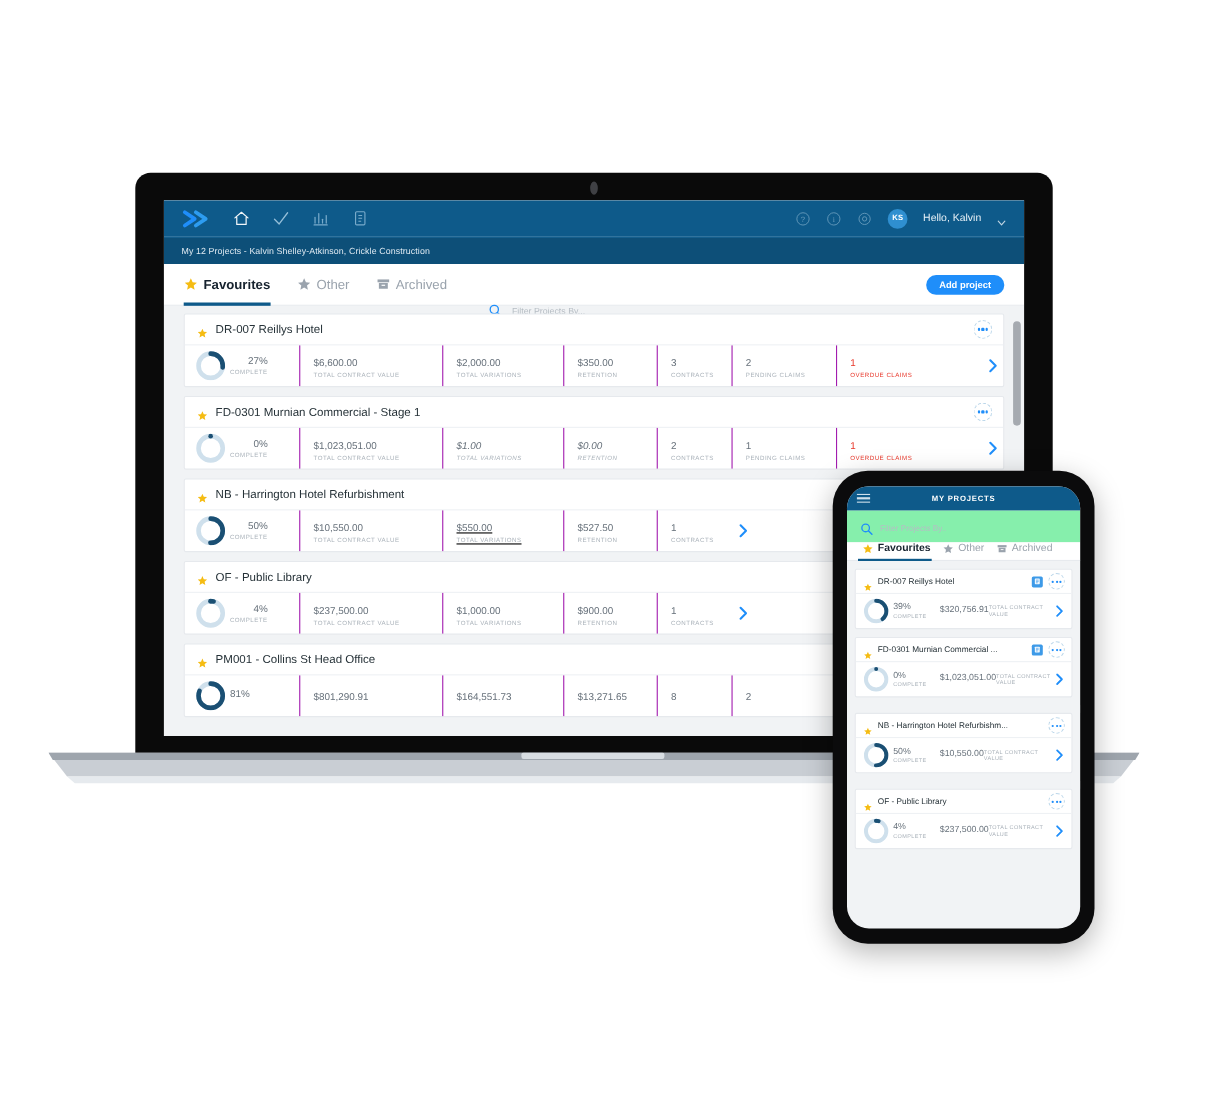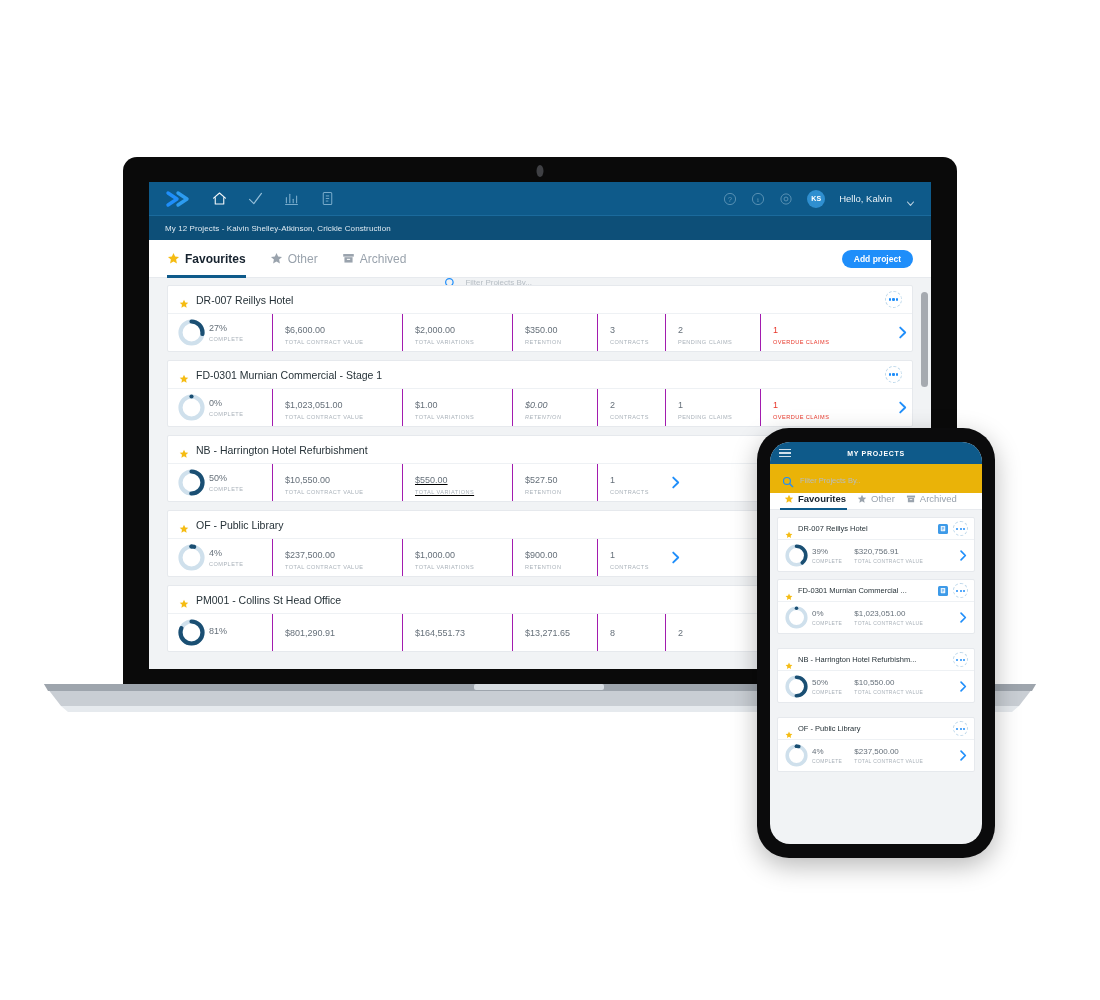--- a/index.html
+++ b/index.html
@@ -135,21 +135,21 @@
   }
   .metric:first-child { border-left: none; }
   .mval { font-size: 9px; color: #66707a; line-height: 1.25; }
   .mlab { font-size: 5.6px; color: #aab2ba; letter-spacing: .45px; margin-top: 2px; }
   .metric.overdue .mval, .metric.overdue .mlab { color: #e8372a; }
   .donutcell {
     display: flex; align-items: center; gap: 4px;
     padding-left: 10px; width: 104px; flex: none;
   }
   .donut { width: 27px; height: 27px; flex: none; display: block; }
-  .dtxt { display: flex; flex-direction: column; }
+  .dtxt { display: flex; flex-direction: column; align-items: flex-end; }
   .chev {
     width: 20px; flex: none; display: flex; align-items: center; justify-content: center;
     cursor: pointer;
   }
   .chev svg { width: 9px; height: 13px; display: block; }
 
   
   #phone { position: absolute; left: 757px; top: 428px; width: 238px; height: 430px; }
   .ph-body {
     position: absolute; inset: 0; background: #0b0b0c;
@@ -162,21 +162,21 @@
   .ph-nav {
     height: 22px; background: #0e5a8a; display: flex; align-items: center;
     padding: 0 9px; position: relative;
   }
   .burger { width: 12px; display: flex; flex-direction: column; gap: 2.2px; cursor: pointer; }
   .burger i { height: 1.4px; background: #cfe0ec; display: block; }
   .ph-title {
     position: absolute; left: 0; right: 0; text-align: center;
     color: #fff; font-size: 7px; font-weight: bold; letter-spacing: .7px;
   }
-  .ph-white { background: #eab308; }
+  .ph-white { background: #86efac; }
   .ph-search { display: flex; align-items: center; gap: 6px; padding: 10px 12px 7px 12px; }
   .ph-search .s-ico { width: 12px; height: 12px; }
   .ph-sinput {
     border: none; background: transparent; outline: none;
     font-size: 7.5px; color: #5c6670; width: 140px;
     font-family: "Liberation Sans", sans-serif;
   }
   .ph-sinput::placeholder { color: #b6bdc4; }
   .ph-tabs {
     display: flex; align-items: flex-end; padding: 0 10px;
@@ -209,21 +209,21 @@
   .ph-dots {
     width: 15px; height: 15px; border-radius: 50%; border: 1px dashed #bcd7ea;
     display: flex; align-items: center; justify-content: center; gap: 1.3px;
     margin-left: 5px; flex: none; cursor: pointer;
   }
   .ph-dots.solo { margin-left: auto; }
   .ph-dots i { width: 2px; height: 2px; background: #1f8efa; border-radius: 50%; display: block; }
   .ph-card-body { display: flex; align-items: center; height: 32px; border-top: 1px solid #eef1f4; padding-left: 7px; }
   .ph-donut { width: 23px; height: 23px; flex: none; display: block; }
   .ph-m { display: flex; flex-direction: column; margin-left: 4px; }
-  .ph-m2 { display: flex; flex-direction: column; margin-left: 12px; }
+  .ph-m2 { display: flex; flex-direction: row; margin-left: 12px; }
   .ph-mval { font-size: 8px; color: #66707a; }
   .ph-mlab { font-size: 5px; color: #aab2ba; letter-spacing: .35px; margin-top: 1.5px; }
   .ph-chev { margin-left: auto; padding-right: 7px; display: flex; align-items: center; cursor: pointer; }
   .ph-chev svg { width: 8px; height: 11px; display: block; }
   .ph-sep { height: 7px; background: #f1f3f5; }
 </style>
 </head>
 <body>
 
 <div id="stage">
@@ -438,21 +438,21 @@
                       </svg></span>
         <span class="dtxt">
           <span class="mval">0%</span>
           <span class="mlab">COMPLETE</span>
         </span>
                   </div>
                   <div class="metric" style="width: 130px; flex: 0 0 auto;">
                     <span class="mval">$1,023,051.00</span>
         <span class="mlab">TOTAL CONTRACT VALUE</span>
                   </div>
-                  <div class="metric" style="width: 110px; flex: 0 0 auto;">
+                  <div class="metric" style="width: 110px; flex: 0 0 auto; font-style: italic;">
                     <span class="mval">$1.00</span>
         <span class="mlab">TOTAL VARIATIONS</span>
                   </div>
                   <div class="metric" style="width: 85px; flex: 0 0 auto; font-style: italic;">
                     <span class="mval">$0.00</span>
         <span class="mlab">RETENTION</span>
                   </div>
                   <div class="metric" style="width: 68px; flex: 0 0 auto;">
                     <span class="mval">2</span>
         <span class="mlab">CONTRACTS</span>

